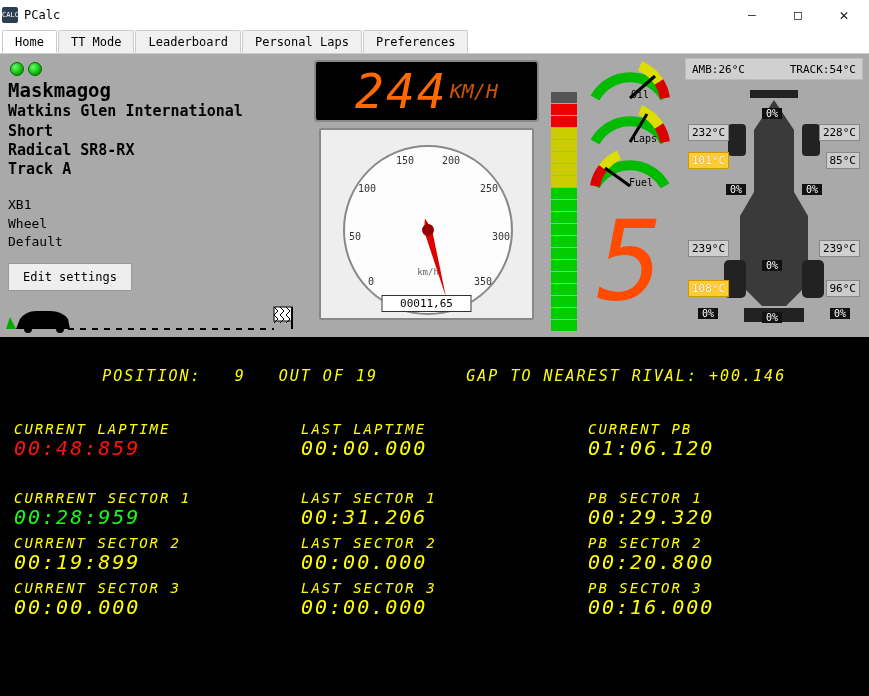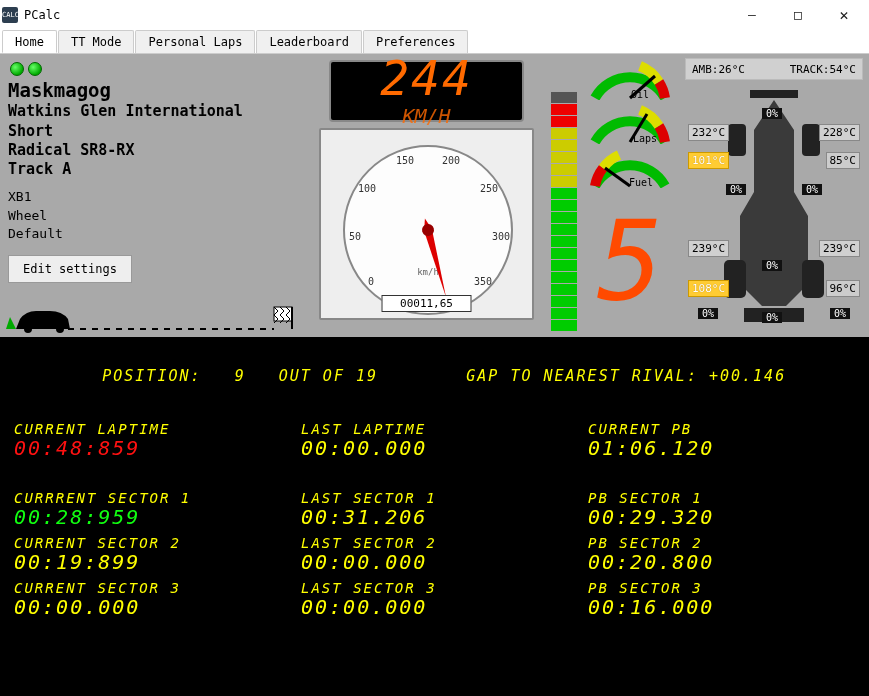--- a/index.html
+++ b/index.html
@@ -19,27 +19,27 @@
   .tab.active { background: #fff; border-bottom: 1px solid #fff; margin-bottom: -1px; }
 
   
   .content { display: flex; flex-direction: column; height: 642px; }
   .upper { height: 283px; display: flex; background: #a9a9a9; }
   .info-col { width: 304px; padding: 8px 8px 4px 8px; position: relative; }
   .leds { display: flex; gap: 4px; margin-bottom: 2px; padding-left: 2px; }
   .led { width: 14px; height: 14px; border-radius: 50%; background: radial-gradient(circle at 35% 35%, #6f6, #0a0 70%); border: 1px solid #060; }
   .info-col .line { font-family: "Consolas", monospace; font-size: 15px; font-weight: bold; line-height: 1.28; color: #000; }
   .info-col .line.driver { font-size: 19px; }
-  .info-col .small { margin-top: 10px; font-size: 13px; font-weight: normal; }
+  .info-col .small { margin-top: 18px; font-size: 13px; font-weight: normal; }
   .edit-btn { margin-top: 12px; padding: 6px 14px; border: 1px solid #999; background: #eee; font-size: 12px; display: inline-block; }
   .car-art { position: absolute; left: 6px; bottom: 4px; width: 290px; height: 34px; }
 
   
   .speedo-col { width: 245px; padding: 6px 4px; display: flex; flex-direction: column; align-items: center; }
-  .digital-speed { width: 195px; height: 62px; background: #000; border: 2px solid #888; border-radius: 4px; display: flex; align-items: center; justify-content: center; gap: 2px; flex-direction: column; }
+  .digital-speed { width: 225px; height: 62px; background: #000; border: 2px solid #888; border-radius: 4px; display: flex; align-items: center; justify-content: center; gap: 2px; }
   .seg-speed { font-family: "Consolas", monospace; font-size: 48px; font-style: italic; color: #ff6a00; letter-spacing: 2px; line-height: 1; }
   .seg-unit { font-family: "Consolas", monospace; font-size: 20px; font-style: italic; color: #ff6a00; opacity: 0.8; }
   .analog { width: 215px; height: 192px; border: 2px solid #888; background: #eee; margin-top: 6px; position: relative; border-radius: 2px; }
   .odo { position: absolute; bottom: 6px; left: 50%; transform: translateX(-50%); background: #fff; border: 1px solid #333; font-size: 11px; padding: 1px 18px; font-family: monospace; }
 
   
   .bar-col { width: 130px; padding: 6px 2px; display: flex; gap: 6px; }
   .vbar { width: 26px; display: flex; flex-direction: column-reverse; gap: 1px; }
   .vbar .cell { height: 11px; background: #555; }
   .gauges-col { flex: 1; display: flex; flex-direction: column; gap: 4px; }
@@ -76,22 +76,22 @@
   <div class="winbtns">
     <div class="winbtn">―</div>
     <div class="winbtn">□</div>
     <div class="winbtn close">✕</div>
   </div>
 </div>
 
 <div class="tabstrip">
   <div class="tab active">Home</div>
   <div class="tab">TT Mode</div>
+  <div class="tab">Leaderboard</div>
   <div class="tab">Personal Laps</div>
-  <div class="tab">Leaderboard</div>
   <div class="tab">Preferences</div>
 </div>
 
 <div class="content">
 
   <div class="upper">
 
     <div class="info-col">
       <div class="leds">
         <div class="led"></div>

